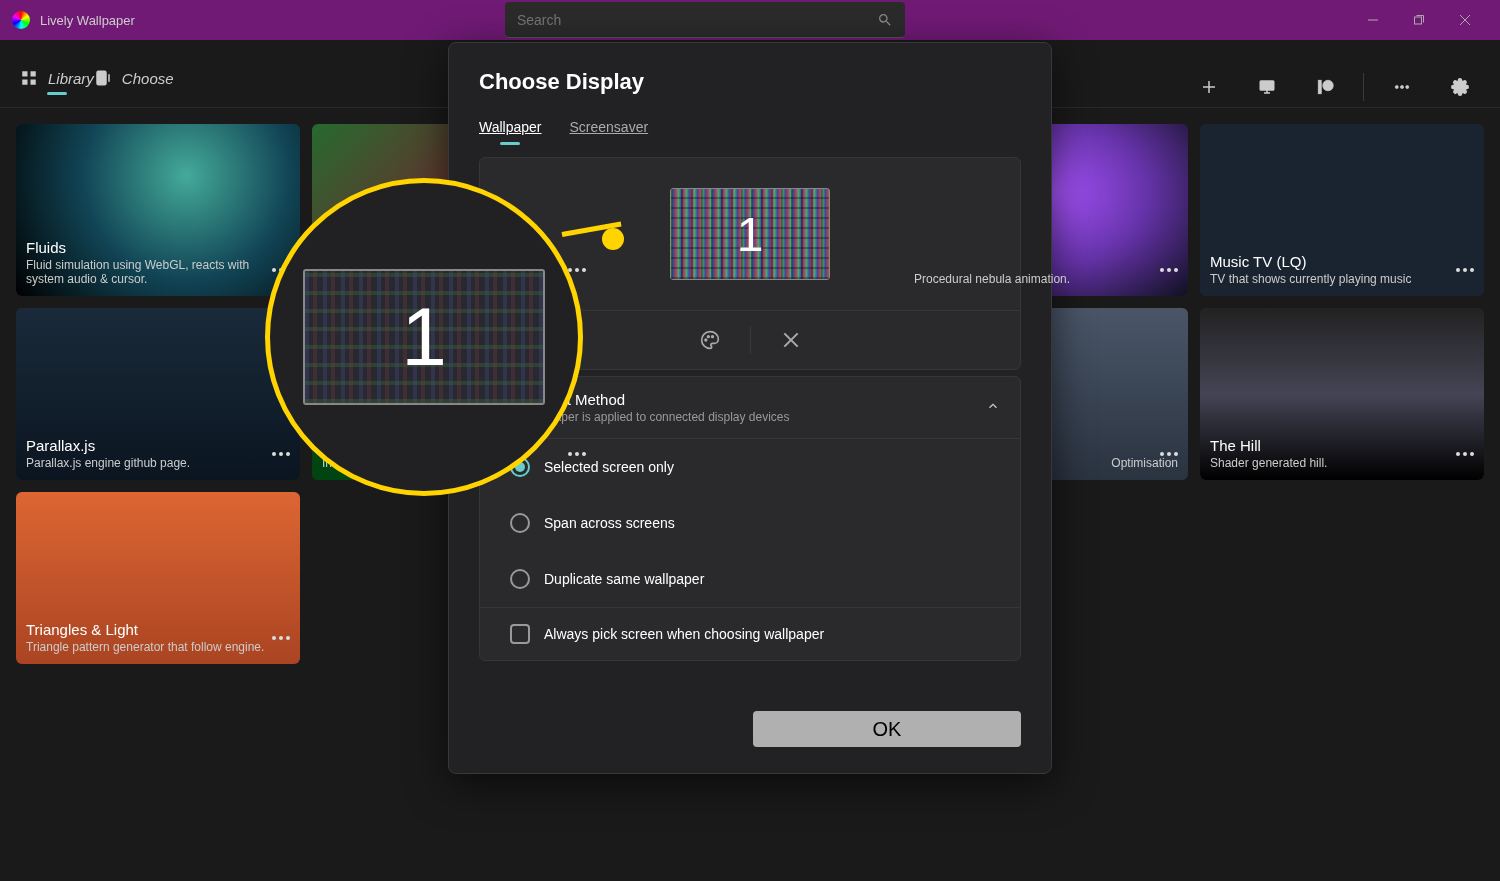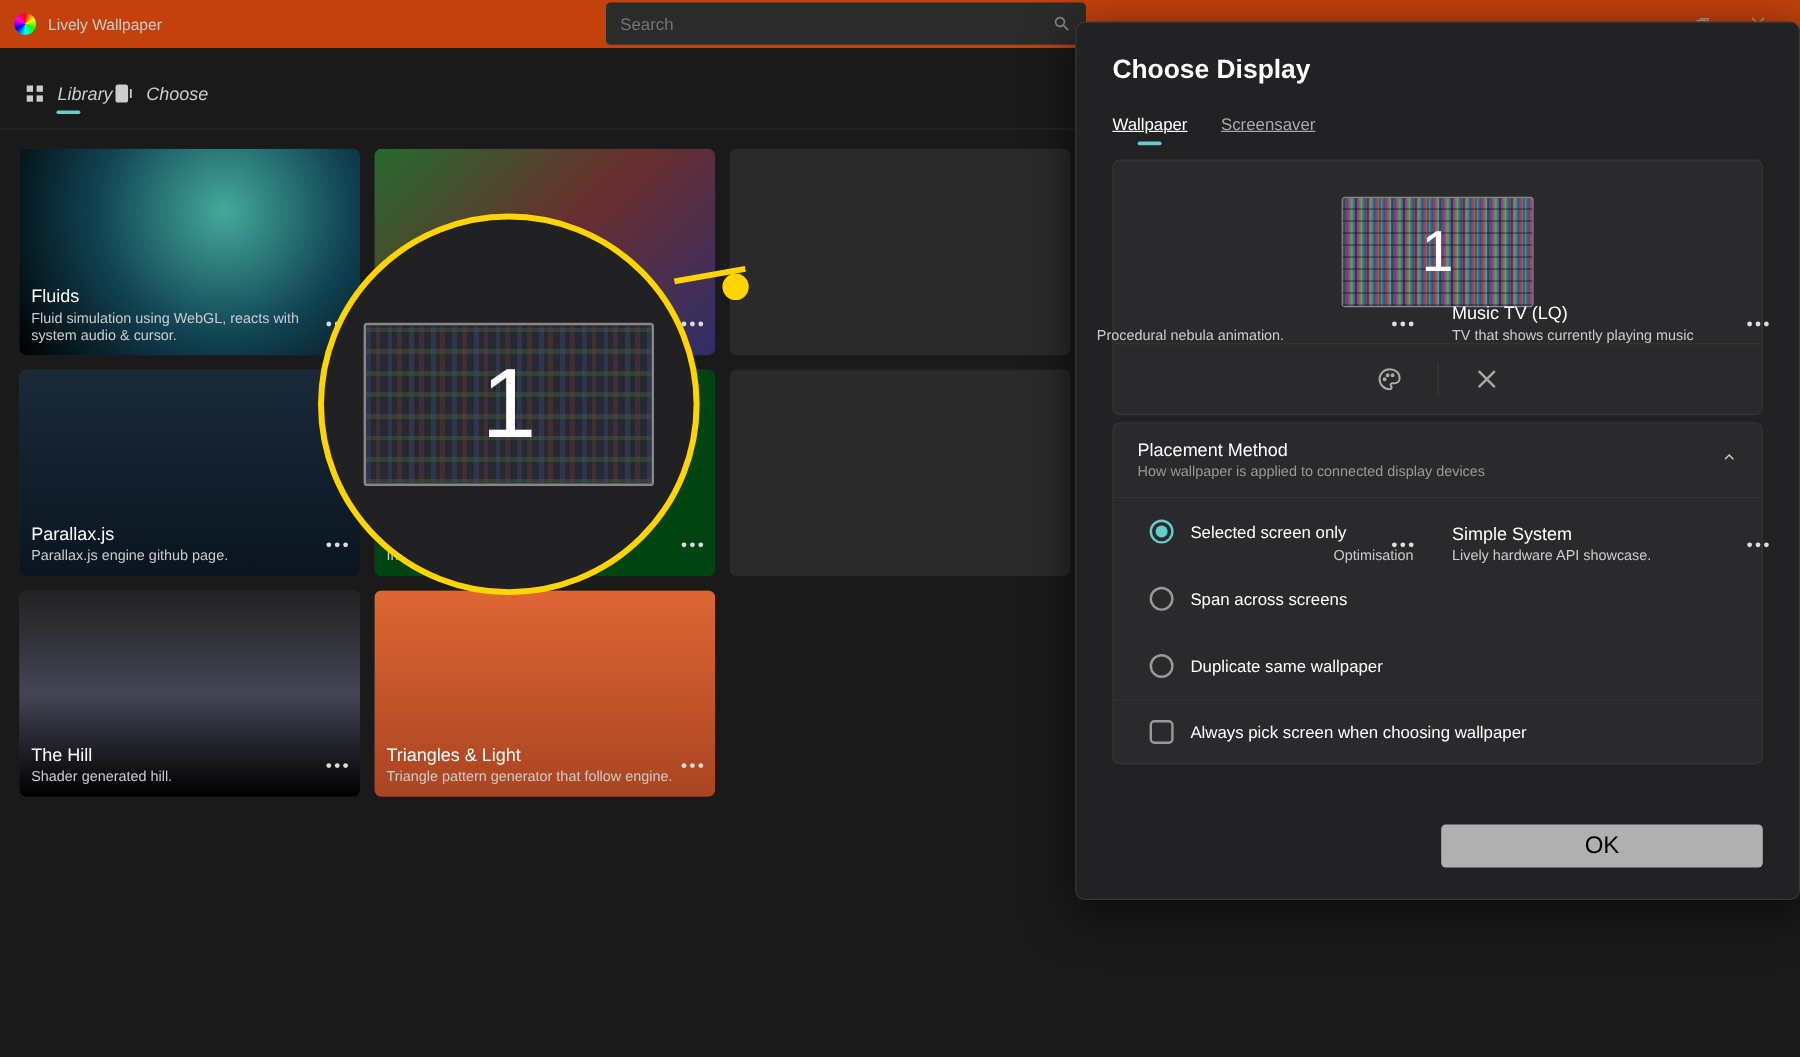--- a/index.html
+++ b/index.html
@@ -9,21 +9,21 @@
       background: #1a1a1a;
       color: #fff;
       position: relative;
       overflow: hidden;
     }
     .titlebar {
       height: 40px;
       display: flex;
       align-items: center;
       padding: 0 12px;
-      background: #c2410c;
+      background: #701a75;
     }
     .app-icon {
       width: 18px;
       height: 18px;
       border-radius: 50%;
       background: conic-gradient(from 0deg, #f00, #ff0, #0f0, #0ff, #00f, #f0f, #f00);
       margin-right: 10px;
     }
     .app-title { font-size: 13px; color: #ccc; }
     .titlebar-spacer { flex: 1; }
@@ -143,23 +143,23 @@
     .bg-rain { background: linear-gradient(#4a5668, #2a3340); }
     .bg-system { background: #1a2028; }
     .bg-hill { background: linear-gradient(#222, #445, #000); }
     .bg-tri { background: linear-gradient(#d63, #a42); }
 
     
     .modal-overlay {
       position: absolute;
       inset: 0;
       display: flex;
-      justify-content: flex-end;
+      justify-content: center;
       align-items: flex-start;
-      padding-top: 18px;
+      padding-top: 42px;
     }
     .modal {
       width: 604px;
       background: #222224;
       border-radius: 8px;
       border: 1px solid #383838;
       padding: 26px 0 26px 0;
       box-shadow: 0 10px 40px rgba(0,0,0,0.6);
     }
     .modal-title { font-size: 22px; font-weight: 600; padding: 0 30px 14px; }
@@ -537,32 +537,20 @@
           <circle cx="3" cy="3" r="2"></circle>
           <circle cx="10" cy="3" r="2"></circle>
           <circle cx="17" cy="3" r="2"></circle>
         </svg>
       </div>
   </div>
   <div class="card"></div>
   <div class="card">
     <div class="card-bg bg-rain"></div>
     <div class="card-desc" style="text-align:right">Optimisation</div>
-    <div class="card-more">
-        <svg width="20" height="6">
-          <circle cx="3" cy="3" r="2"></circle>
-          <circle cx="10" cy="3" r="2"></circle>
-          <circle cx="17" cy="3" r="2"></circle>
-        </svg>
-      </div>
-  </div>
-  <div class="card">
-    <div class="card-bg bg-system"></div>
-    <div class="card-title">Simple System</div>
-    <div class="card-desc">Lively hardware API showcase.</div>
     <div class="card-more">
         <svg width="20" height="6">
           <circle cx="3" cy="3" r="2"></circle>
           <circle cx="10" cy="3" r="2"></circle>
           <circle cx="17" cy="3" r="2"></circle>
         </svg>
       </div>
   </div>
 
   <div class="card">

